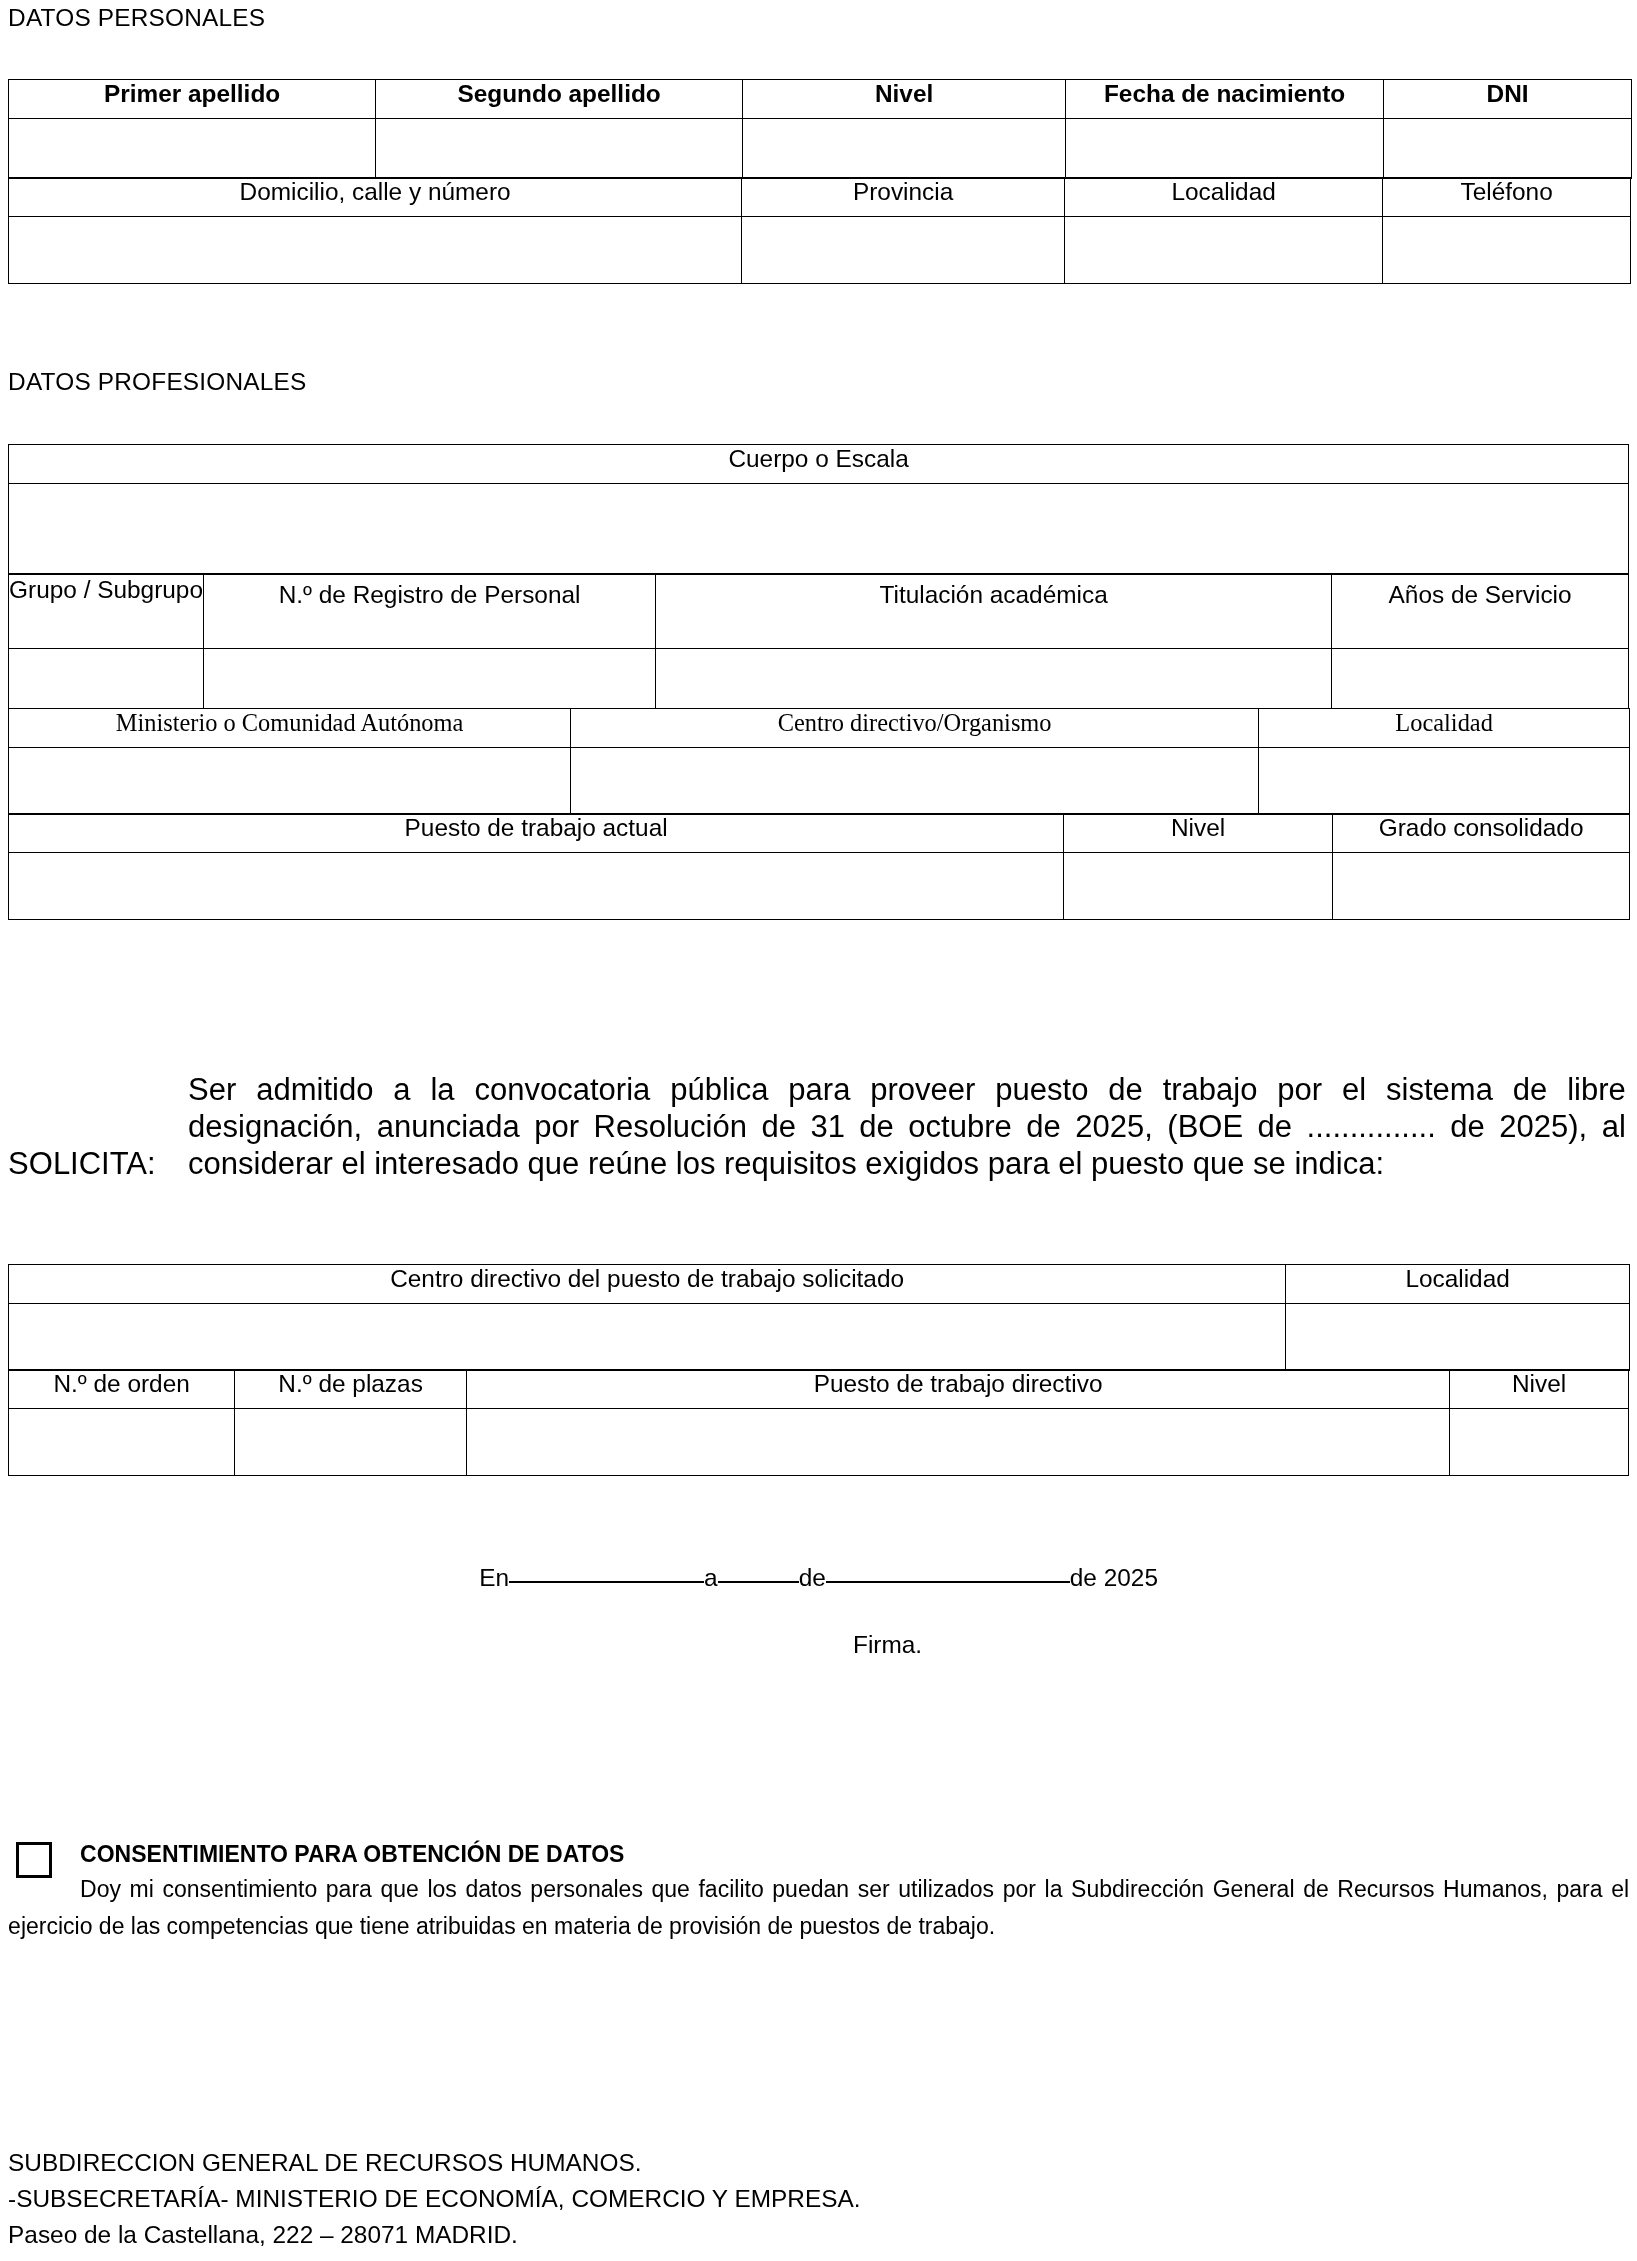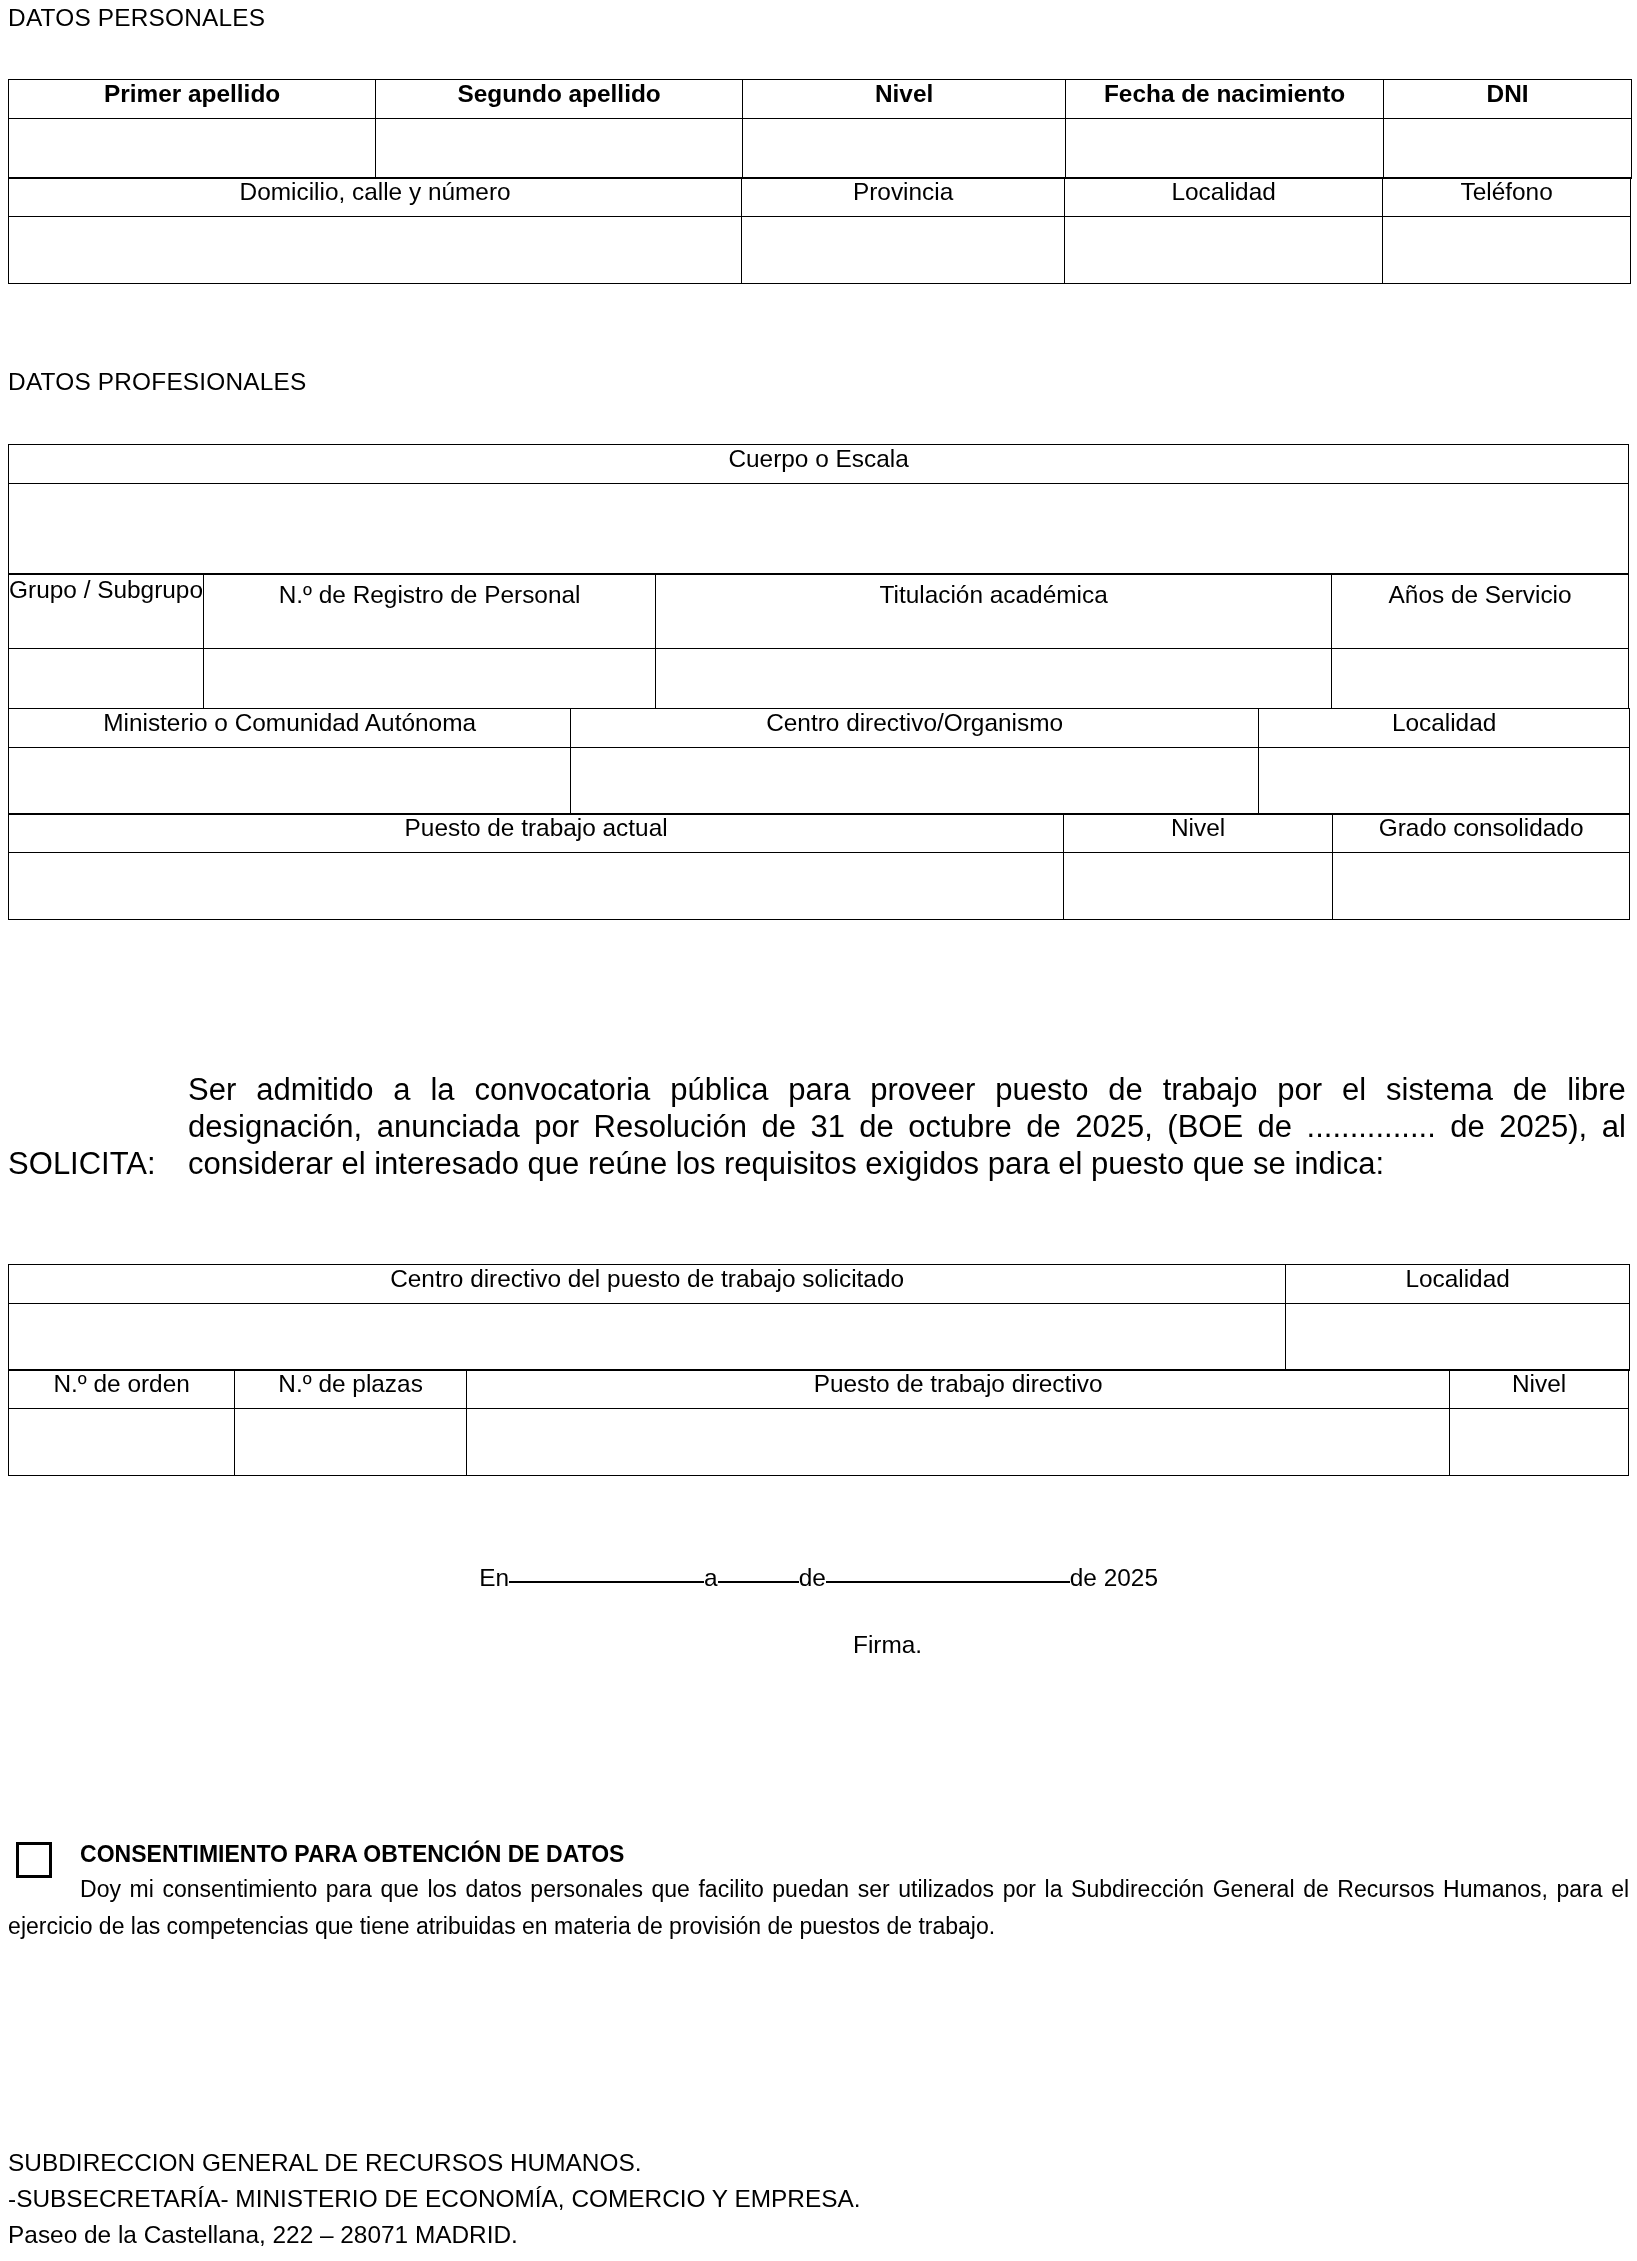--- a/index.html
+++ b/index.html
@@ -238,21 +238,21 @@
       </tr>
       <tr>
         <td class="blank-sm"></td>
         <td class="blank-sm"></td>
         <td class="blank-sm"></td>
         <td class="blank-sm"></td>
       </tr>
     </tbody>
       </table>
 
-    <table class="form-table" style="width:1621px; margin-top:-1.6px;">
+    <table class="form-table" style="width:1621px; margin-top:-1.6px;font-family:Liberation Serif, serif;">
       <colgroup>
         <col style="width:562px;">
         <col style="width:688px;">
         <col style="width:371px;">
       </colgroup>
       <tbody>
           <tr>
         <td class="hdr">Ministerio o Comunidad Autónoma</td>
         <td class="hdr">Centro directivo/Organismo</td>
         <td class="hdr">Localidad</td>

